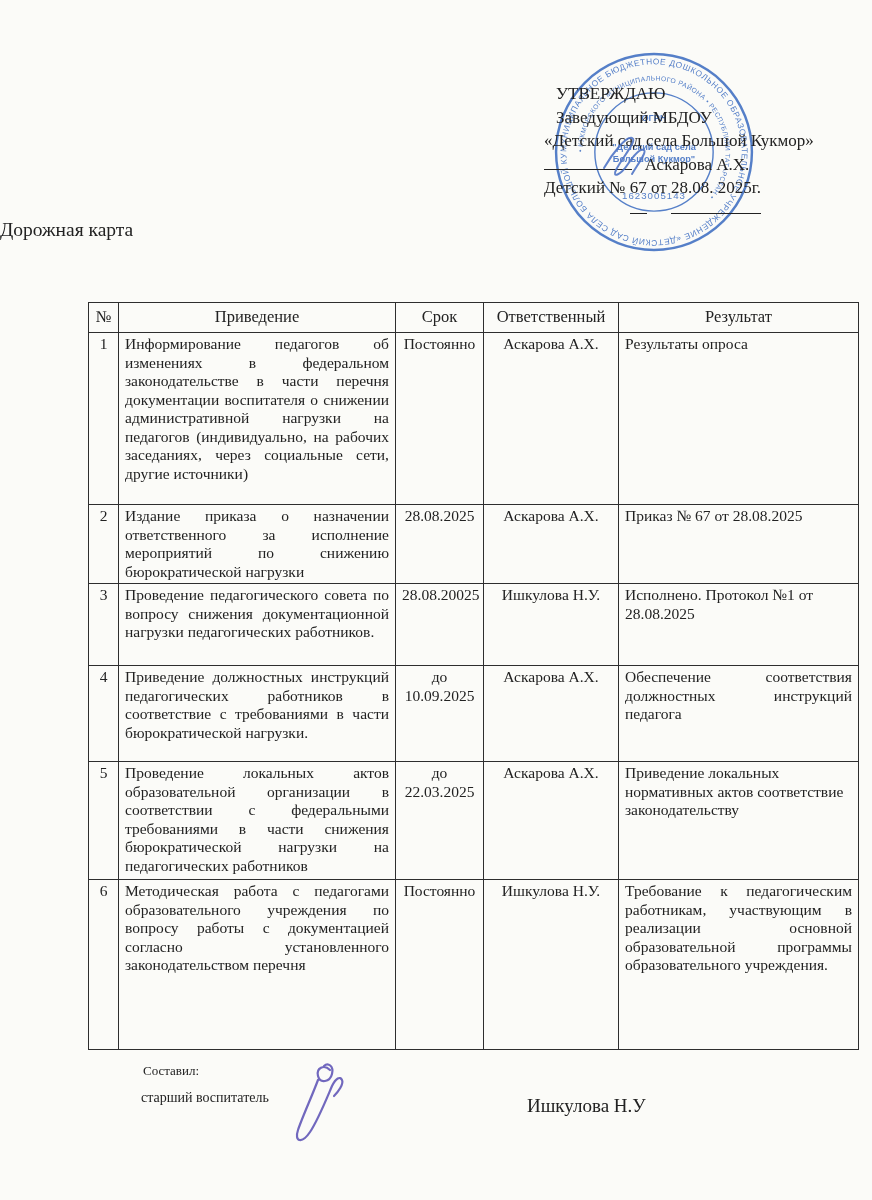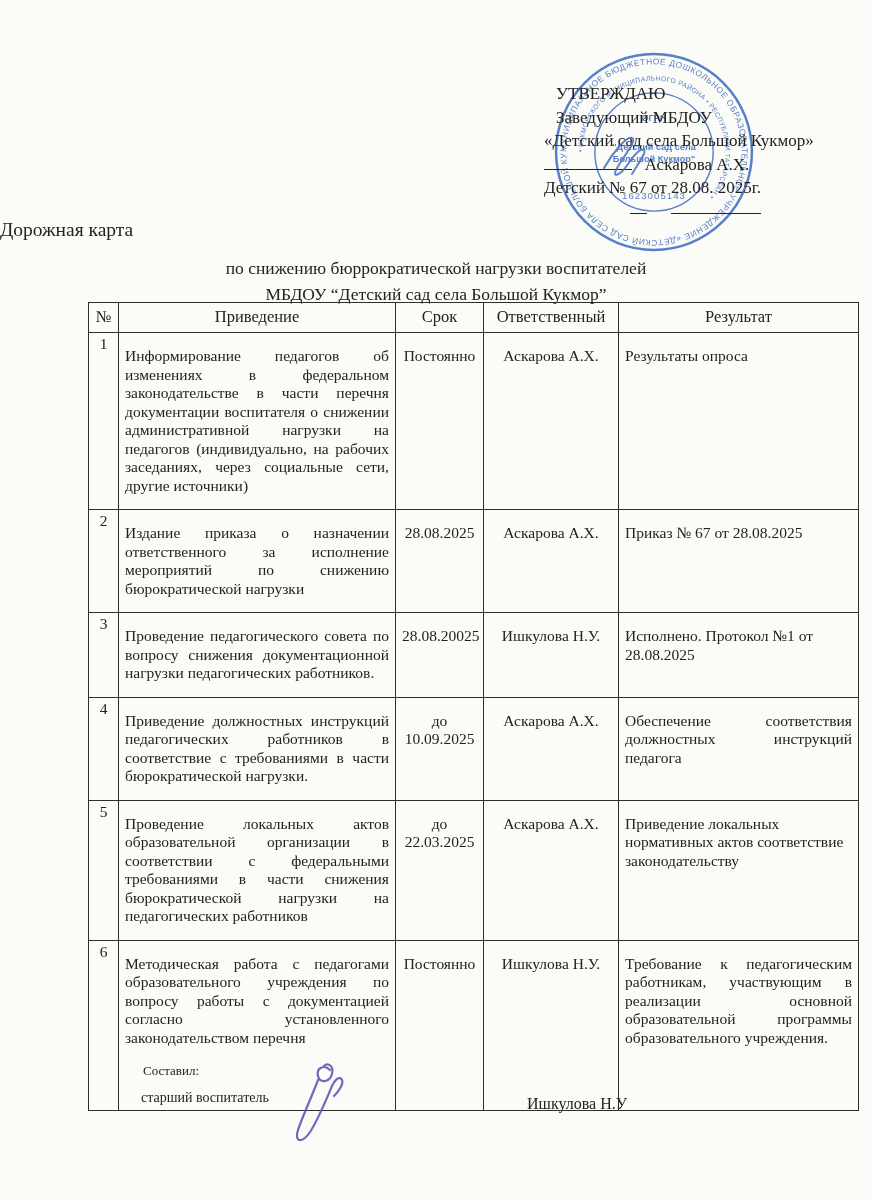--- a/index.html
+++ b/index.html
@@ -29,35 +29,35 @@
   .doc-title{position:absolute;left:0;top:219px;width:872px;text-align:left;font-size:19.5px;z-index:2;}
   .doc-subtitle{position:absolute;left:0;top:255px;width:872px;text-align:center;font-size:17.5px;line-height:26px;z-index:2;}
 
   
   table.roadmap{
     position:absolute;left:88px;top:302px;z-index:2;
     border-collapse:collapse;table-layout:fixed;width:770px;
     font-size:15.5px;line-height:18.5px;
   }
   .roadmap th,.roadmap td{
-    border:1.6px solid #2e2e2e;vertical-align:top;padding:14px 6px;
+    border:1.6px solid #2e2e2e;vertical-align:top;padding:2px 6px;
     overflow:hidden;
   }
   .roadmap th{font-weight:normal;text-align:center;vertical-align:middle;padding:2px 2px;font-size:16.5px;}
   td.c-num{text-align:center;padding:2px 1px;}
   td.c-act{text-align:justify;text-align-last:left;}
   td.c-term{text-align:center;}
   td.c-resp{text-align:center;}
   td.c-res{text-align:left;}
   td.c-res.justify{text-align:justify;text-align-last:left;}
 
   
   .footer-label{position:absolute;left:143px;top:1063px;font-size:13px;z-index:2;}
   .footer-role{position:absolute;left:141px;top:1090px;font-size:14px;z-index:2;}
-  .footer-name{position:absolute;left:527px;top:1095px;font-size:16px;z-index:2;}
+  .footer-name{position:absolute;left:527px;top:1095px;font-size:19px;z-index:2;}
   .sig-bottom{position:absolute;left:272px;top:1052px;width:110px;height:100px;z-index:3;}
 </style>
 </head>
 <body>
 
 <div class="page">
 
   <svg class="stamp" viewBox="0 0 200 200">
     <g fill="none" stroke="#3f6fc2">
       <circle cx="100" cy="100" r="96" stroke-width="2.4"></circle>
@@ -95,24 +95,20 @@
       <span>от</span>
       <span class="u">28.08. 2025г.</span>
     </div>
   </div>
 
   <svg class="sig-top" viewBox="0 0 70 64">
     <path d="M12,44 C20,30 34,12 40,14 C46,16 30,34 24,46 C20,54 28,52 36,40 C42,31 48,24 52,26 C55,28 46,40 40,50" fill="none" stroke="#4f74c5" stroke-width="2" stroke-linecap="round" opacity="0.9"></path>
   </svg>
 
   <div class="doc-title">Дорожная карта</div>
-  <div class="doc-subtitle">
-    <div>по снижению бюррократической нагрузки воспитателей</div>
-    <div>МБДОУ “Детский сад села Большой Кукмор”</div>
-  </div>
 
   <table class="roadmap">
     <colgroup>
       <col style="width:30px">
         <col style="width:277px">
         <col style="width:88px">
         <col style="width:135px">
         <col style="width:240px">
     </colgroup>
     <thead>

